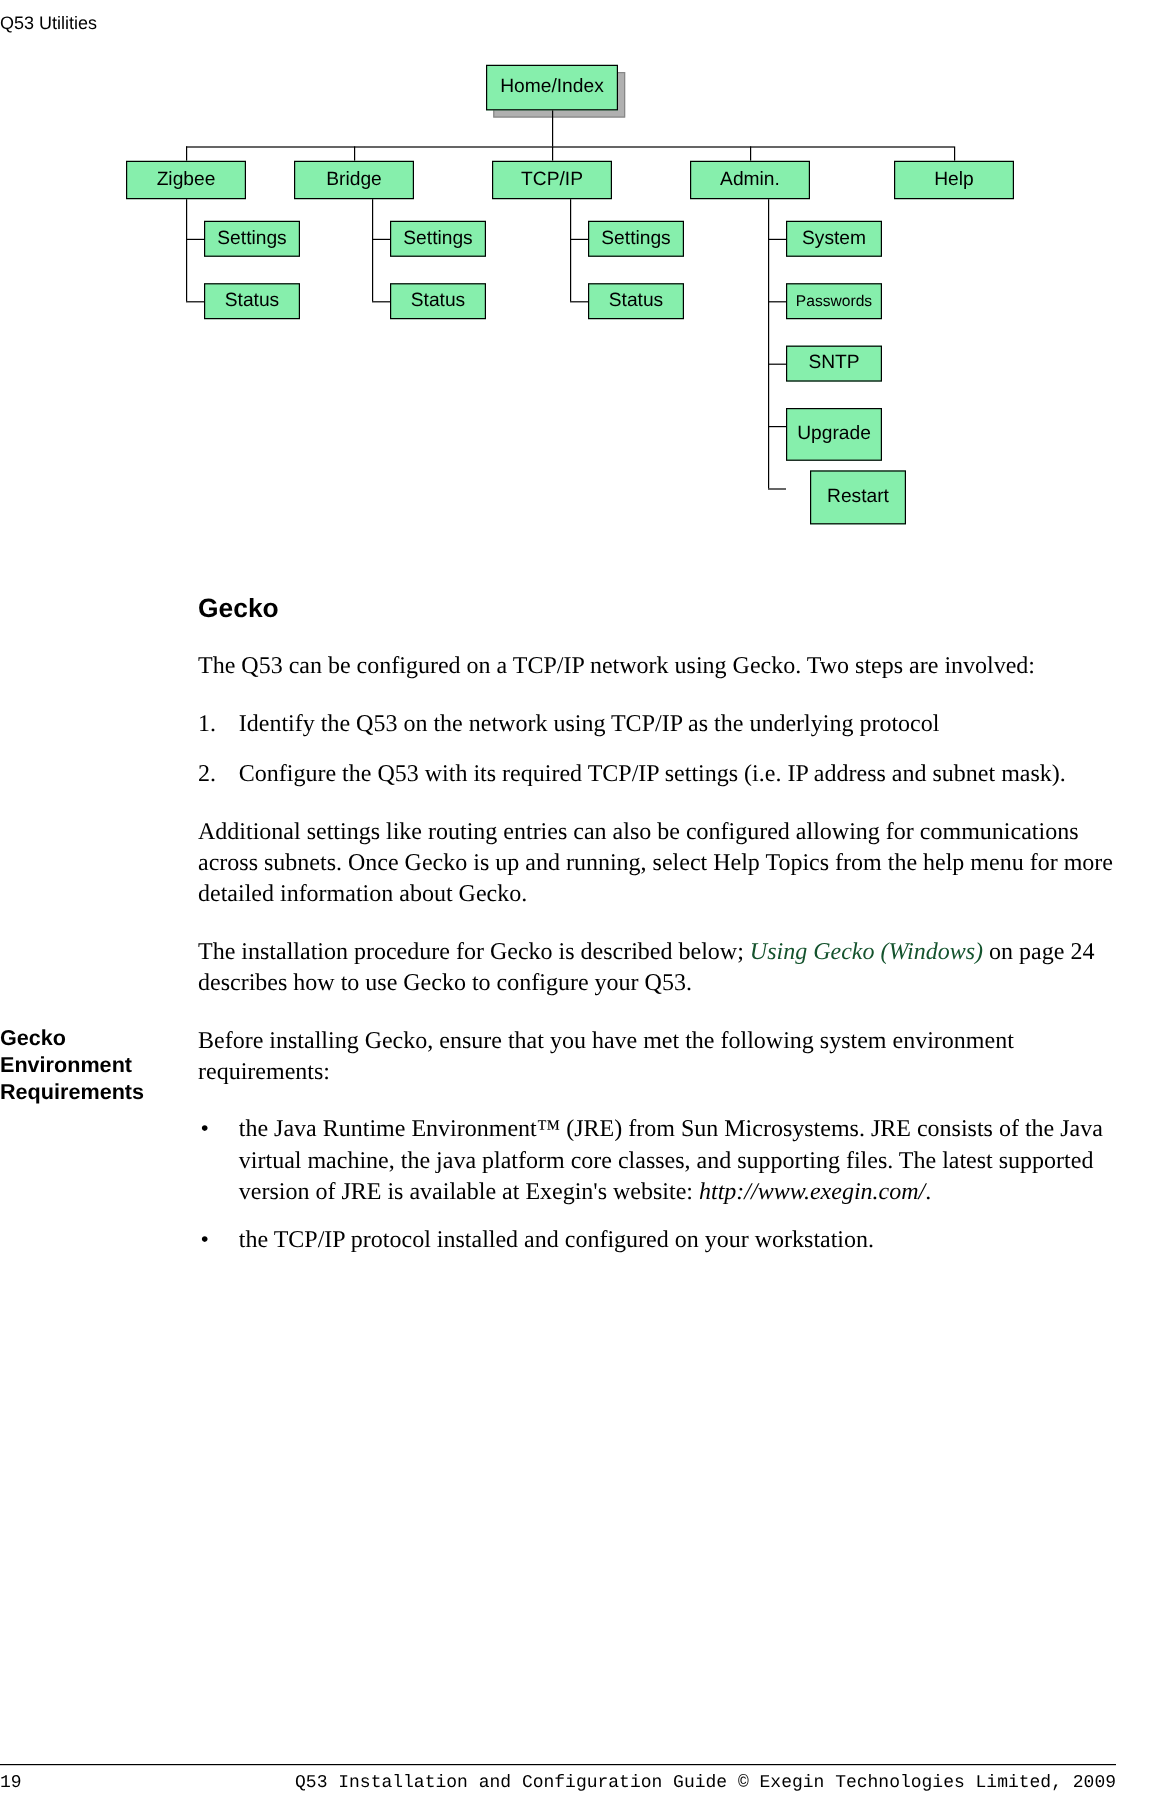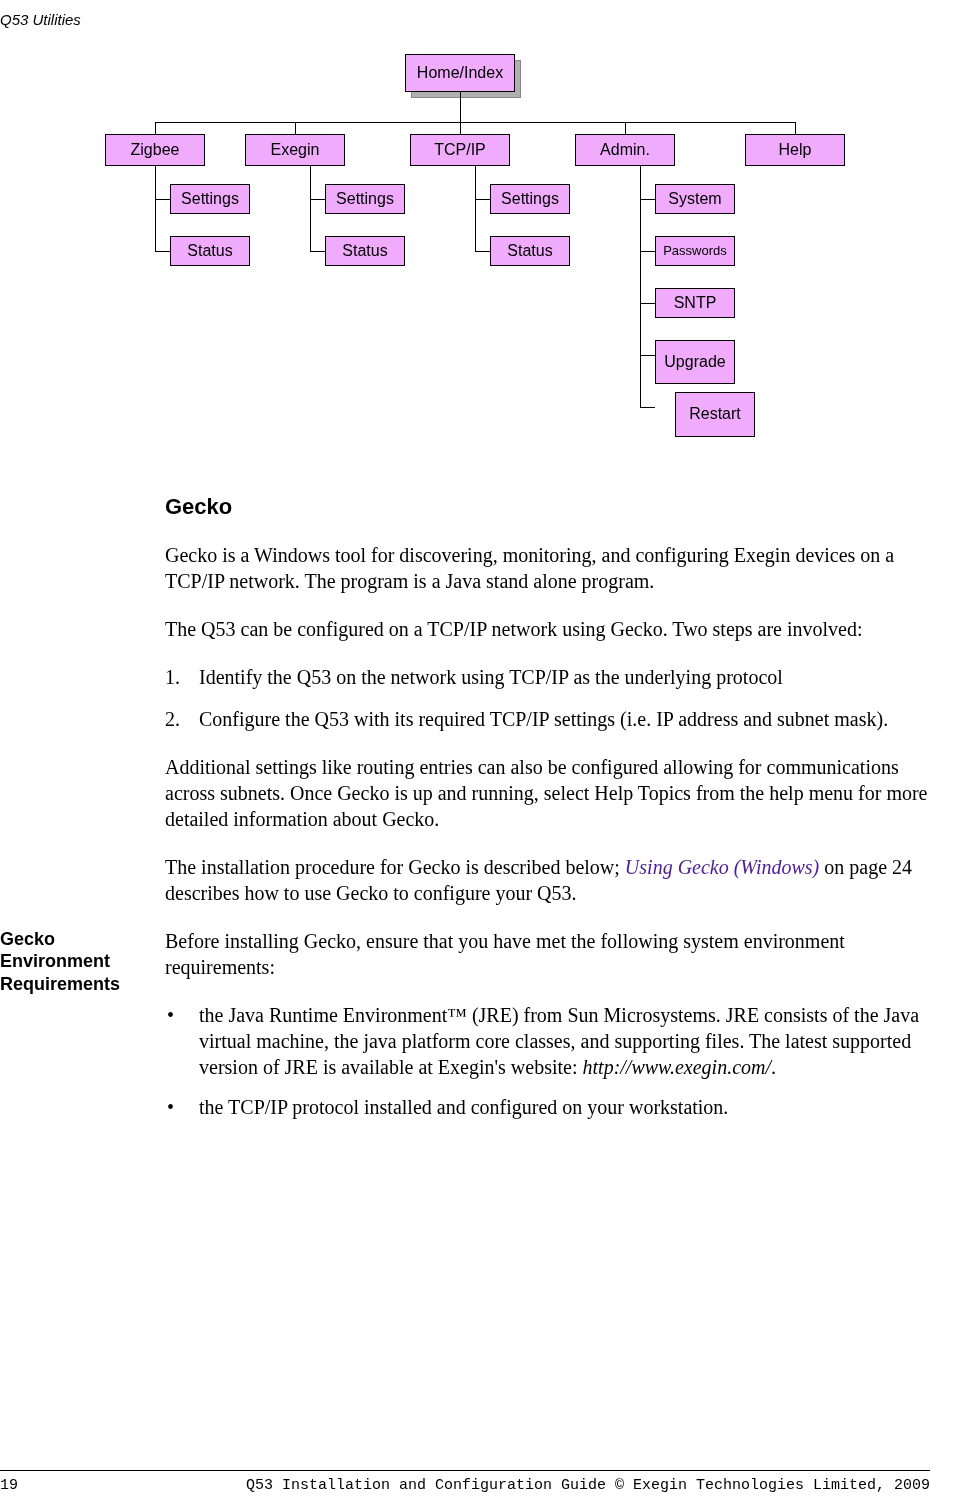--- a/index.html
+++ b/index.html
@@ -15,21 +15,21 @@
     .page {
       padding: 10px 45px 0 0;
     }
     .header {
       font-family: Arial, Helvetica, sans-serif;
       font-size: 15px;
       line-height: 1.3;
       margin-bottom: 24px;
     }
     .header .line1 { font-weight: bold; }
-    .header .line2 { font-style: italic; }
+    .header .line2 { }
     .figure-caption {
       font-family: Arial, Helvetica, sans-serif;
       font-size: 18px;
       font-weight: bold;
       text-align: center;
       margin: 10px 0 32px 0;
     }
     .diagram-wrap {
       display: flex;
       justify-content: center;
@@ -43,21 +43,21 @@
     .box {
       position: absolute;
       border: 1px solid #000;
       font-family: Arial, Helvetica, sans-serif;
       font-size: 16px;
       display: flex;
       align-items: center;
       justify-content: center;
       text-align: center;
     }
-    .blue { background: #f0abfc; }
+    .blue { background: #86efac; }
     .shadow {
       position: absolute;
       background: #b0b0b0;
       border: 1px solid #888;
     }
     .line {
       position: absolute;
       background: #000;
     }
     .hline { height: 1px; }
@@ -85,21 +85,21 @@
       margin-bottom: 16px;
       line-height: 1.3;
     }
     .ol-item .num { width: 34px; flex-shrink: 0; }
     .ul-item {
       display: flex;
       margin-bottom: 14px;
       line-height: 1.3;
     }
     .ul-item .bullet { width: 34px; flex-shrink: 0; text-align: left; padding-left: 2px;}
-    .link { color: #4c1d95; font-style: italic; }
+    .link { color: #14532d; font-style: italic; }
     .italic { font-style: italic; }
     .side-label {
       position: absolute;
       left: 0;
       width: 150px;
       font-family: Arial, Helvetica, sans-serif;
       font-size: 18px;
       font-weight: bold;
       line-height: 1.25;
     }
@@ -148,21 +148,21 @@
       <div class="line vline" style="left:50px; top:68px; height:12px;"></div>
       <div class="line vline" style="left:190px; top:68px; height:12px;"></div>
       <div class="line vline" style="left:355px; top:68px; height:12px;"></div>
       <div class="line vline" style="left:520px; top:68px; height:12px;"></div>
       <div class="line vline" style="left:690px; top:68px; height:12px;"></div>
 
       <div class="box blue" style="left:0; top:80px; width:100px; height:32px;">
           <span>Zigbee</span>
         </div>
       <div class="box blue" style="left:140px; top:80px; width:100px; height:32px;">
-          <span>Exegin</span>
+          <span>Bridge</span>
         </div>
       <div class="box blue" style="left:305px; top:80px; width:100px; height:32px;">
           <span>TCP/IP</span>
         </div>
       <div class="box blue" style="left:470px; top:80px; width:100px; height:32px;">
           <span>Admin.</span>
         </div>
       <div class="box blue" style="left:640px; top:80px; width:100px; height:32px;">
           <span>Help</span>
         </div>
@@ -216,21 +216,20 @@
           <span>Upgrade</span>
         </div>
       <div class="box blue" style="left:570px; top:338px; width:80px; height:45px;text-align:center;">
           <span>Restart</span>
         </div>
     </div>
   </div>
 
   <div class="content-area">
     <div class="section-heading">Gecko</div>
-    <p class="para">Gecko is a Windows tool for discovering, monitoring, and configuring Exegin devices on a TCP/IP network. The program is a Java stand alone program.</p>
     <p class="para">The Q53 can be configured on a TCP/IP network using Gecko. Two steps are involved:</p>
     <div class="ol">
       <div class="ol-item">
         <span class="num">1.</span>
         <span>Identify the Q53 on the network using TCP/IP as the underlying protocol</span>
       </div>
       <div class="ol-item">
         <span class="num">2.</span>
         <span>Configure the Q53 with its required TCP/IP settings (i.e. IP address and subnet mask).</span>
       </div>

